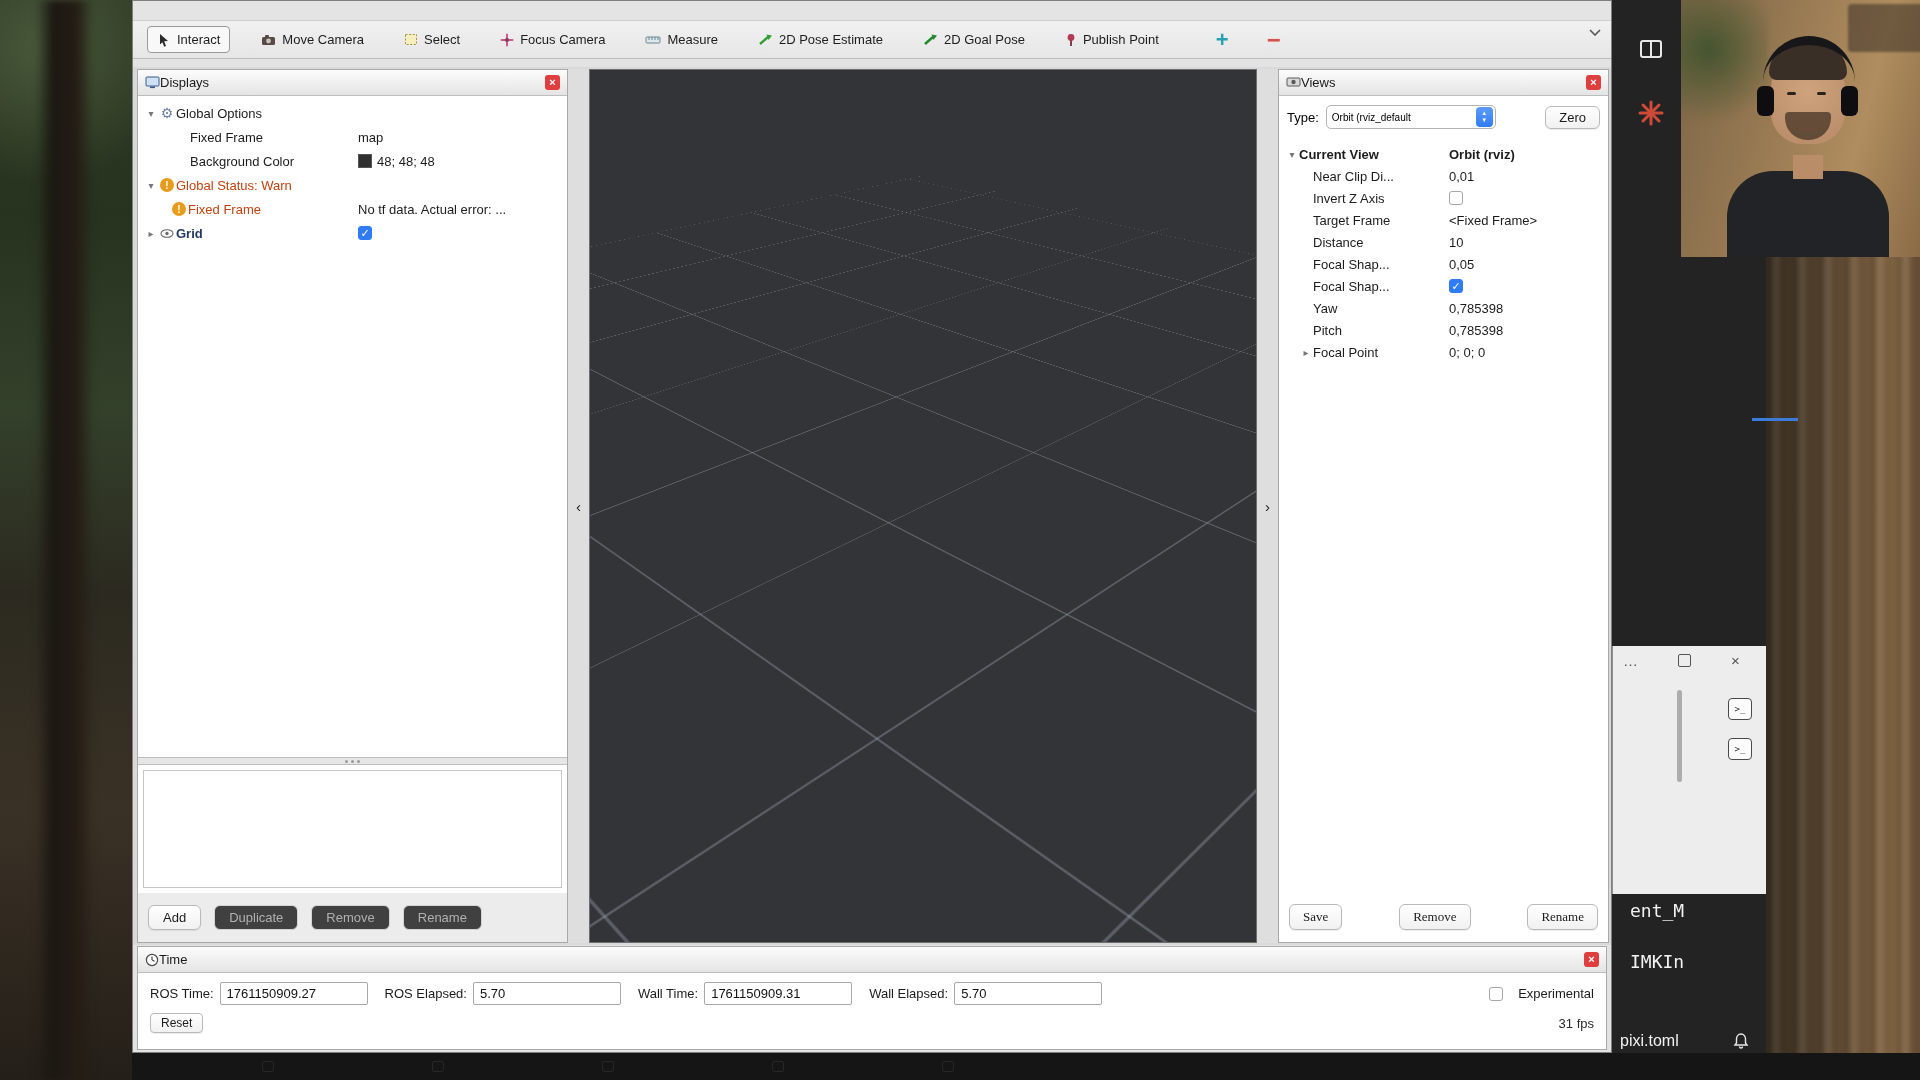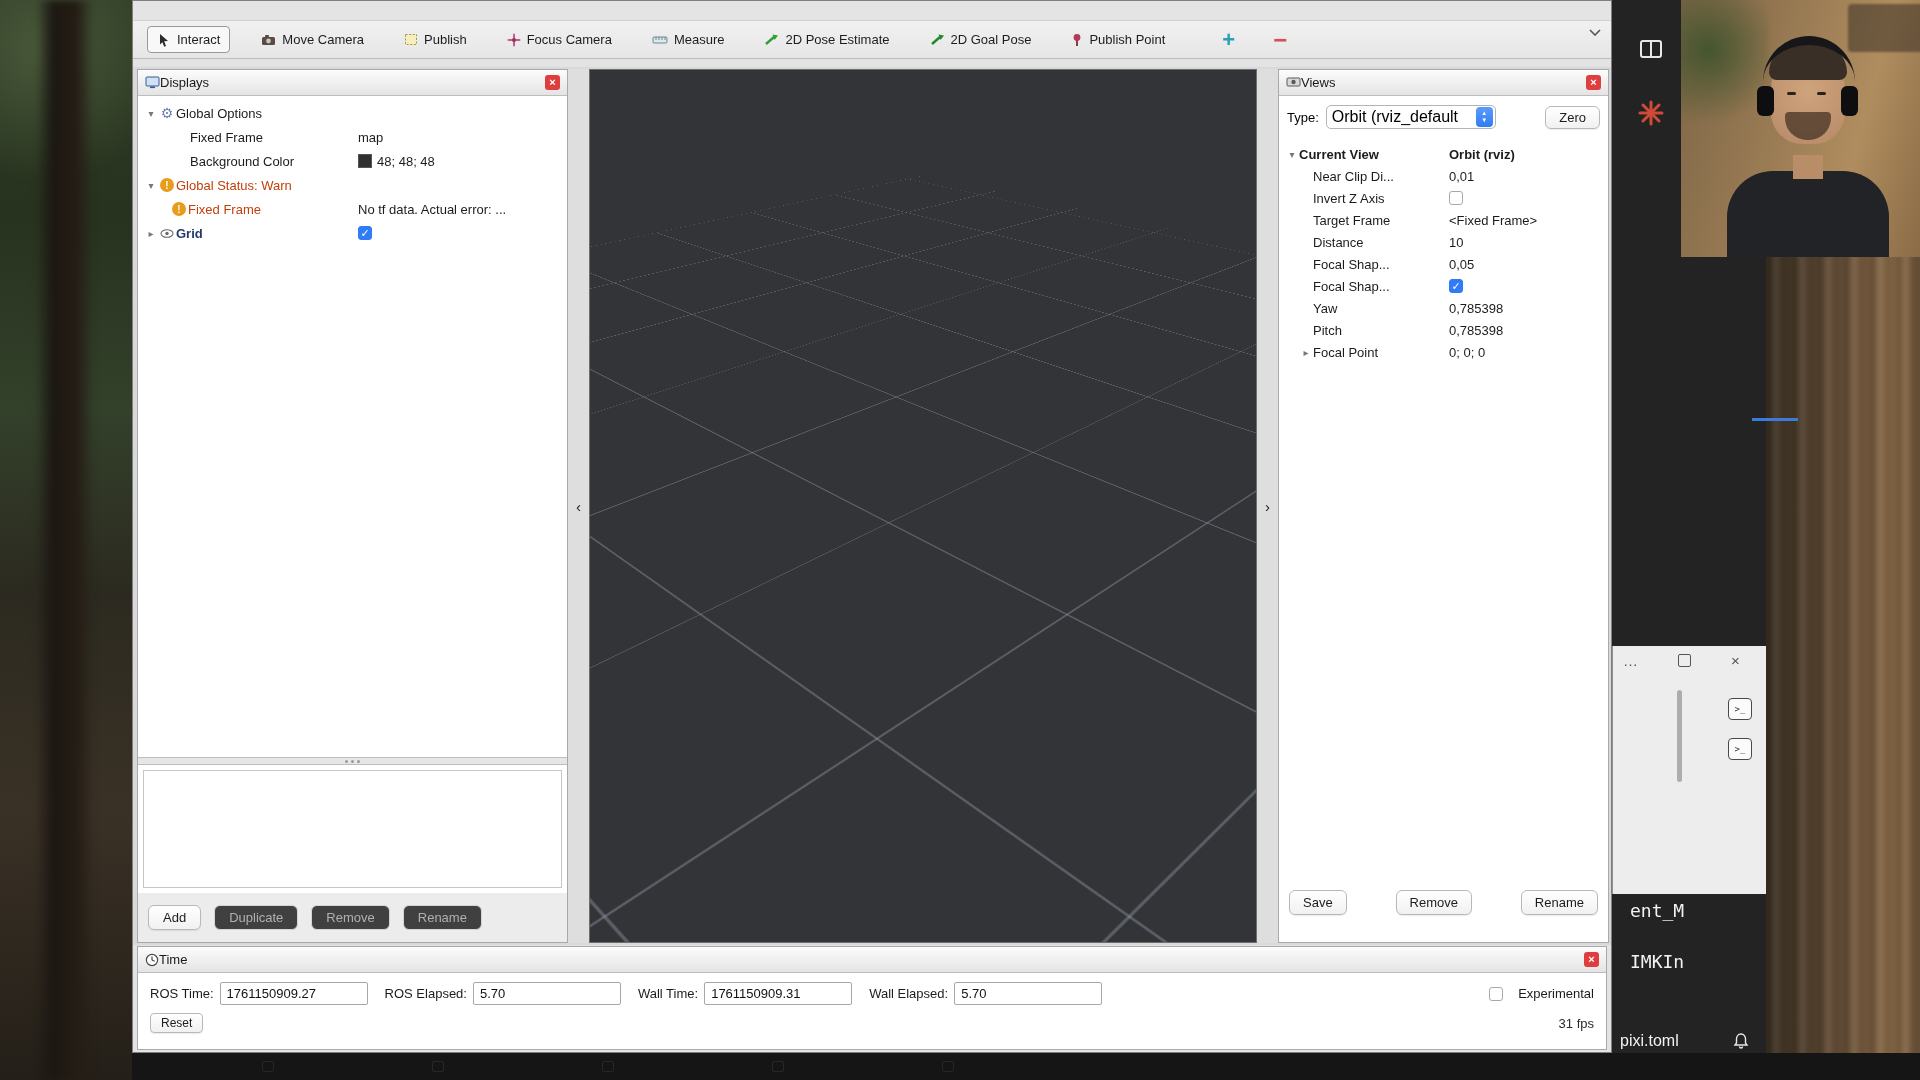--- a/index.html
+++ b/index.html
@@ -99,29 +99,29 @@
   .gl-grid { position:absolute; left:50%; top:52%; width:2300px; height:2300px;
     background-image:
       repeating-linear-gradient(0deg, rgba(152,160,178,.38) 0 1.5px, transparent 1.5px 225px),
       repeating-linear-gradient(90deg, rgba(152,160,178,.38) 0 1.5px, transparent 1.5px 225px);
     transform:translate(-50%,-50%) perspective(1050px) rotateX(60deg) rotateZ(45deg); }
 
   
   .views-panel { left:1145px; top:2px; width:331px; height:874px; }
   .type-row { display:flex; align-items:center; gap:7px; padding:9px 8px 4px 8px; font-size:13px; }
   .combo { flex:0 0 170px; height:24px; background:#fff; border:1px solid #b4b4b4; border-radius:5px; display:flex; align-items:center; overflow:hidden; }
-  .combo .combo-text { flex:1; font-size:16px; padding:0 5px; white-space:nowrap; overflow:hidden; }
+  .combo .combo-text { flex:1; font-size:10px; padding:0 5px; white-space:nowrap; overflow:hidden; }
   .combo .stepper { flex:0 0 17px; height:20px; margin-right:2px; border-radius:4px; background:linear-gradient(#5d9bf8,#2f7cf6);
     color:#fff; font-size:6px; display:flex; flex-direction:column; align-items:center; justify-content:center; line-height:7px; }
   .btn.zero { margin-left:auto; padding:3px 13px; }
   .views-tree { margin-top:10px; }
   .views-tree .trow { height:22px; }
   .vkey-indent { flex:0 0 26px; }
   .bold { font-weight:bold; }
-  .views-buttons { margin-top:auto; display:flex; align-items:flex-end; padding:0 10px 27px 10px; }
+  .views-buttons { margin-top:auto; display:flex; align-items:flex-end; padding:0 10px 12px 10px;font-family:Liberation Serif, serif; }
   .views-buttons .btn { padding:4px 13px; }
   .views-buttons .mid { margin:0 auto; }
 
   
   .time-panel { left:4px; top:945px; width:1470px; height:104px; }
   .time-fields { display:flex; align-items:center; padding:9px 12px 0 12px; font-size:13px; color:#1c1c1c; }
   .tfield { display:flex; align-items:center; margin-right:17px; }
   .tfield label { margin-right:6px; }
   .tfield input { width:148px; height:23px; border:1px solid #a8a8a8; border-radius:2px; background:#fff; font-size:13px;
     padding:0 6px; font-family:"Liberation Sans",sans-serif; color:#111; }
@@ -216,21 +216,21 @@
             <rect x="1" y="3" width="13" height="8" rx="1.5" fill="#5a4a45"></rect>
             <circle cx="7.5" cy="7" r="2.4" fill="#c9c2bd"></circle>
             <rect x="4" y="1" width="4" height="2.5" rx="1" fill="#5a4a45"></rect>
           </svg>
         <span>Move Camera</span>
       </div>
       <div class="tool">
         <svg width="14" height="13" viewBox="0 0 14 13">
             <rect x="1.5" y="1.5" width="11" height="10" fill="#f6eebf" stroke="#a39440" stroke-width="1" stroke-dasharray="2 1.6"></rect>
           </svg>
-        <span>Publish</span>
+        <span>Select</span>
       </div>
       <div class="tool">
         <svg width="14" height="14" viewBox="0 0 14 14">
             <g stroke="#c85a8c" stroke-width="2" stroke-linecap="round">
               <line x1="7" y1="1.5" x2="7" y2="12.5"></line>
               <line x1="1.5" y1="7" x2="12.5" y2="7"></line>
             </g>
             <circle cx="7" cy="7" r="2.1" fill="#8c3a64"></circle>
           </svg>
         <span>Focus Camera</span>

